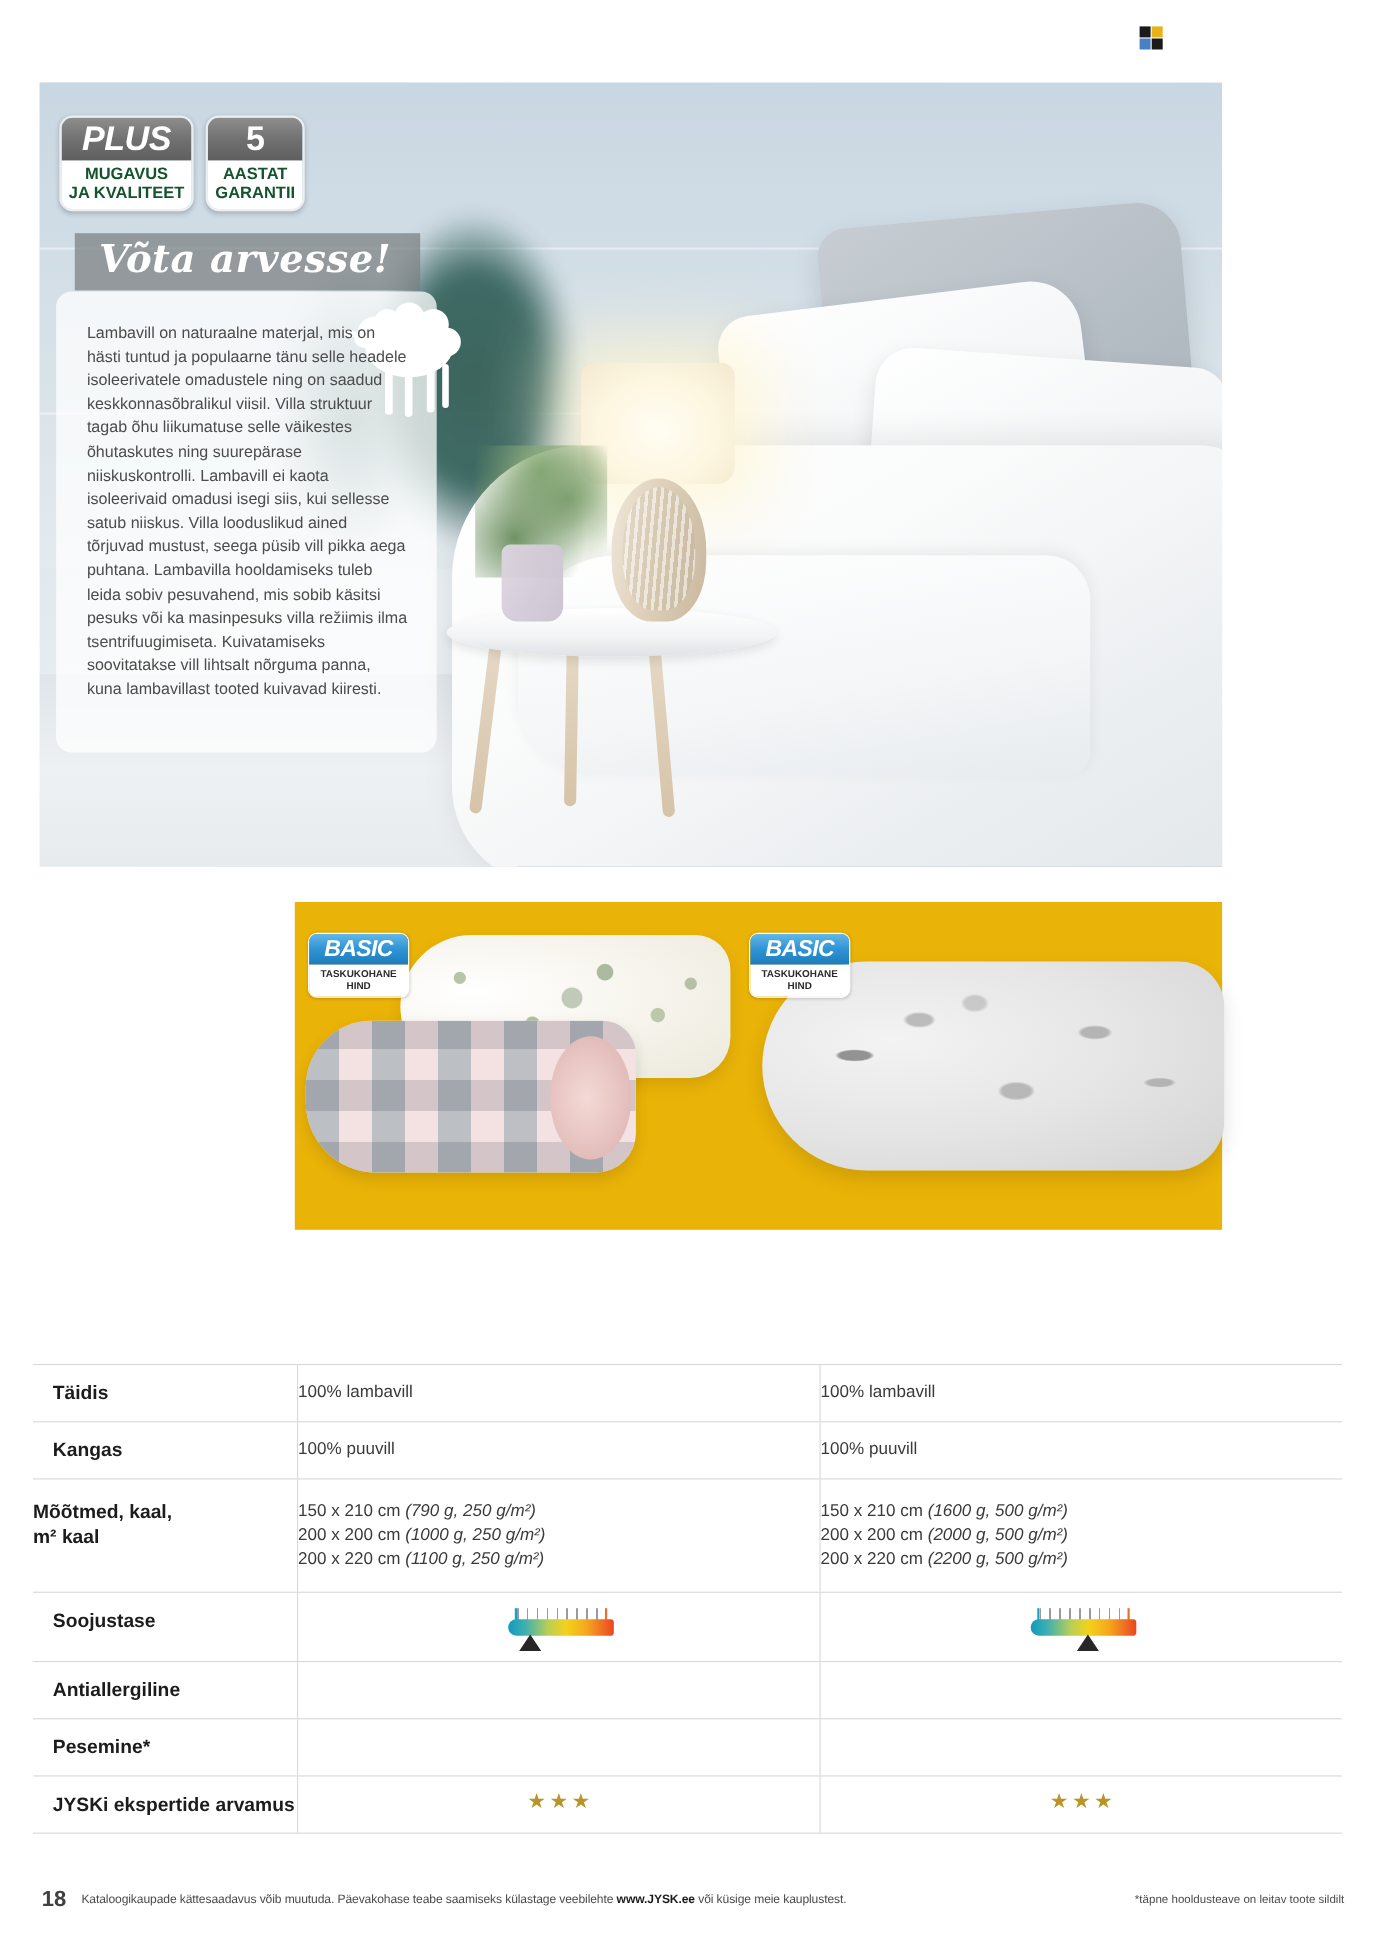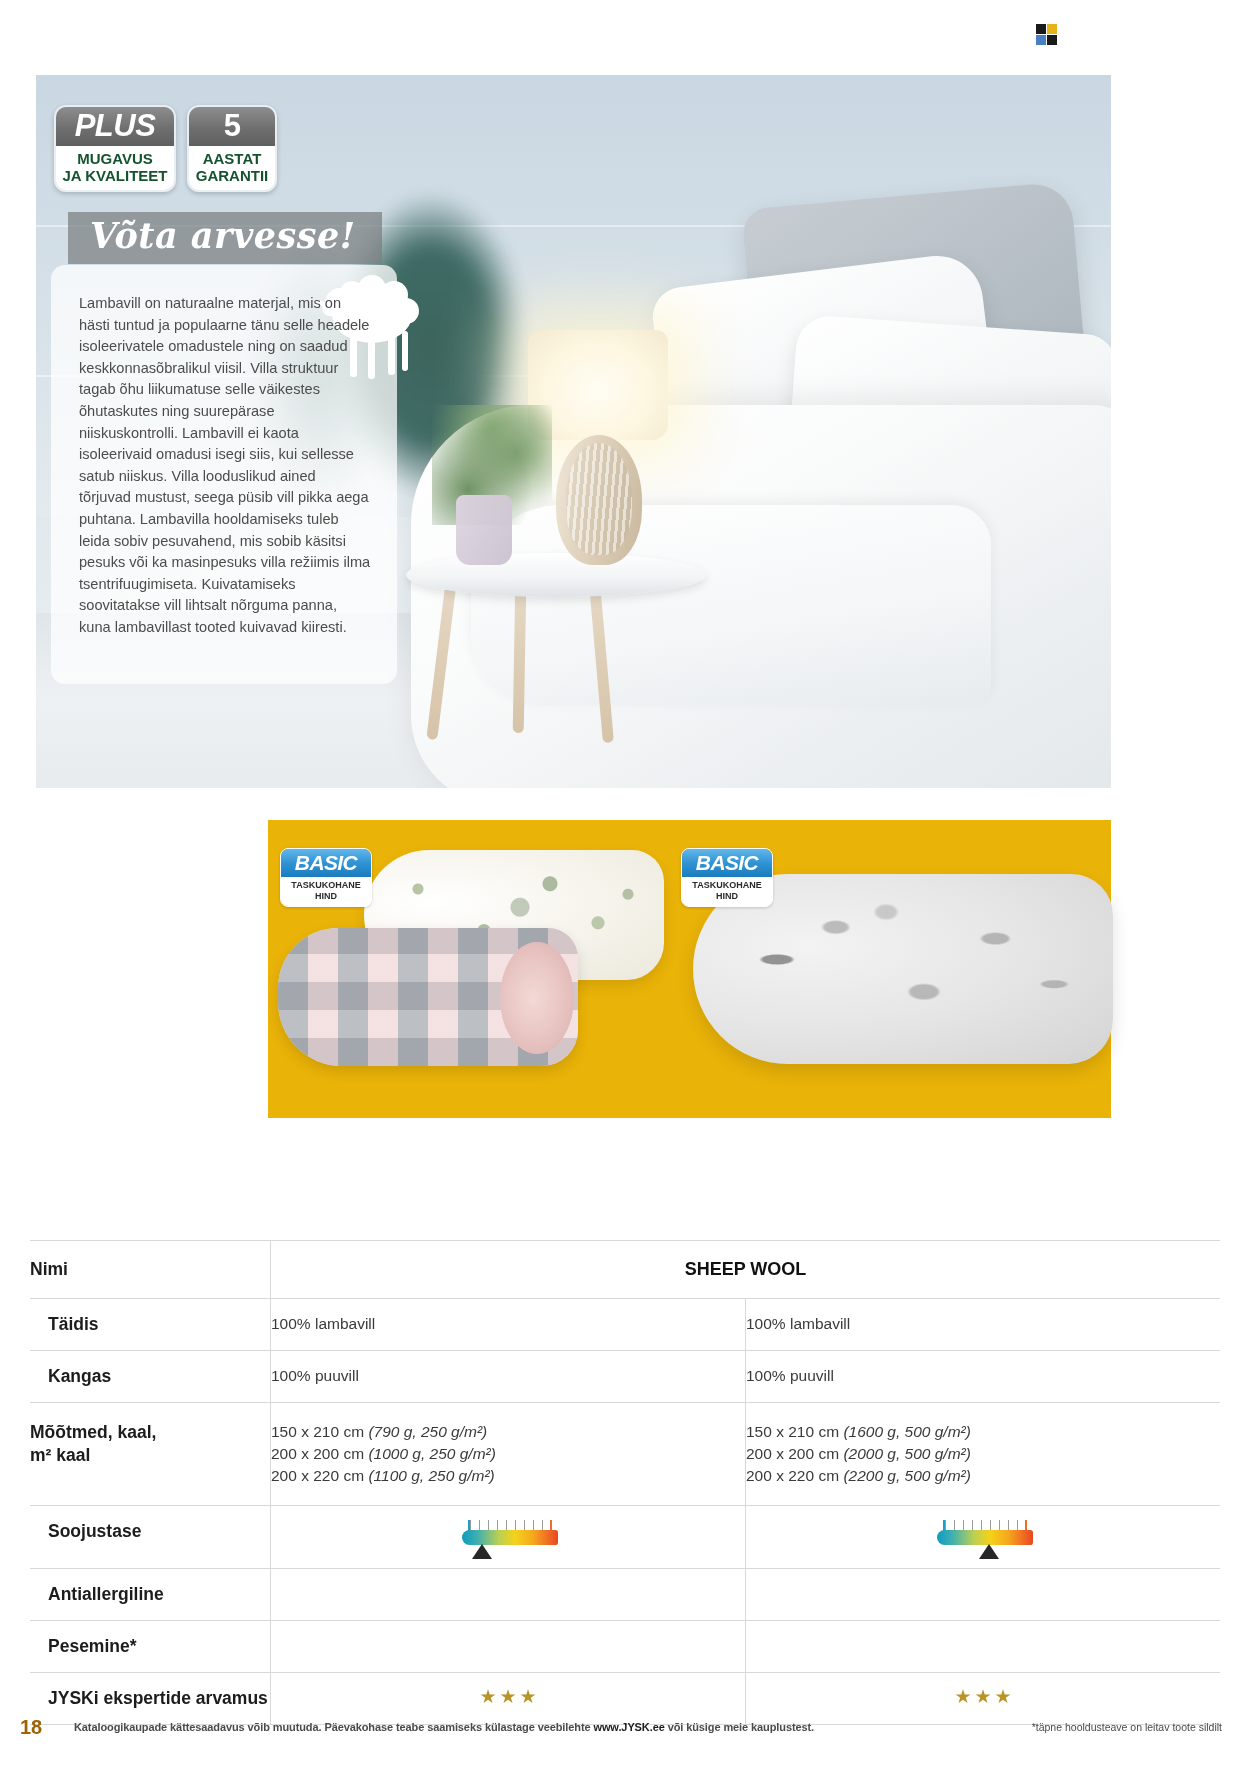--- a/index.html
+++ b/index.html
@@ -315,24 +315,24 @@
     border-bottom: 15px solid #272727;
   }
 
   
   .stars { display: flex; justify-content: center; gap: 3px; }
   .star { color: #b99428; font-size: 19px; line-height: 19px; }
 
   
   .footer { position: absolute; left: 0; top: 1716px; width: 1250px; }
   .pageno {
-    position: absolute; left: 20px; top: 0; font-size: 20px; font-weight: bold; color: #a16207;
+    position: absolute; left: 38px; top: 0; font-size: 20px; font-weight: bold; color: #404040;
   }
   .foot-note {
-    position: absolute; left: 74px; top: 5px; font-size: 11px; color: #4a4a4a; letter-spacing: -0.1px; font-weight: bold;
+    position: absolute; left: 74px; top: 5px; font-size: 11px; color: #4a4a4a; letter-spacing: -0.1px;
   }
   .foot-note b { color: #1c1c1c; }
   .foot-right {
     position: absolute; right: 28px; top: 5px; font-size: 10.5px; color: #4a4a4a;
   }
 </style>
 </head>
 <body>
 
 <div class="page">
@@ -435,24 +435,20 @@
           <div>HIND</div>
         </div>
       </div>
       <div class="roll roll-grey">
         <div class="grey-pattern"></div>
       </div>
     </div>
   </div>
 
   <div class="table" id="spec-table">
-      <div class="trow name-row row-h-nimi">
-        <div class="tcell c-label">Nimi</div>
-        <div class="tcell c-val center" style="flex:2">SHEEP WOOL</div>
-      </div>
       <div class="trow ">
         <div class="tcell c-label">Täidis</div>
         <div class="tcell c-val">100% lambavill</div>
         <div class="tcell c-val">100% lambavill</div>
       </div>
       <div class="trow ">
         <div class="tcell c-label">Kangas</div>
         <div class="tcell c-val">100% puuvill</div>
         <div class="tcell c-val">100% puuvill</div>
       </div>

